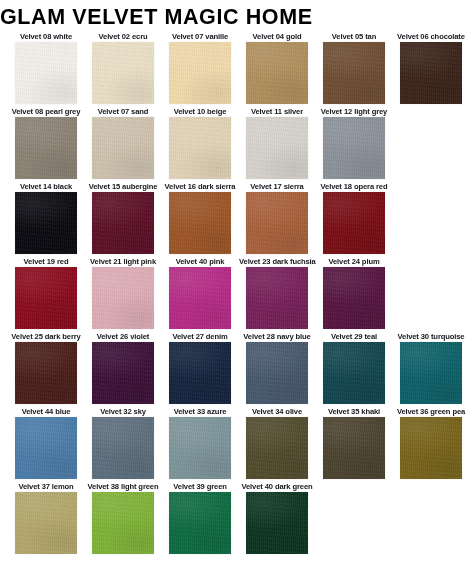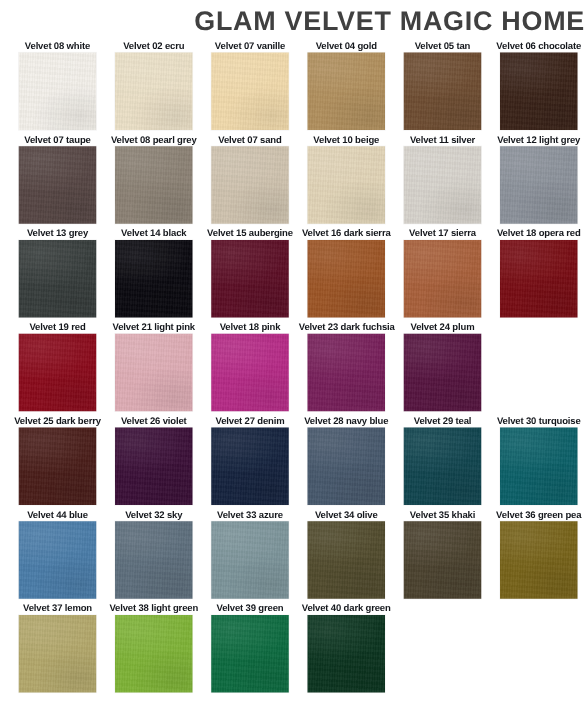--- a/index.html
+++ b/index.html
@@ -15,26 +15,26 @@
     -webkit-font-smoothing: antialiased;
   }
   #page {
     position: relative;
     width: 468px;
     height: 580px;
     background: #ffffff;
     box-sizing: border-box;
   }
   #chart-title {
-    text-align: right;
+    text-align: left;
     font-family: "Liberation Sans", sans-serif;
     font-size: 21.5px;
     font-weight: 700;
     letter-spacing: 0.6px;
-    color: #404040;
+    color: #000000;
     padding-top: 5px;
     padding-bottom: 2px;
     line-height: 1.12;
     white-space: nowrap;
   }
   #swatch-grid {
     padding: 0 6px 0 8px;
   }
   .swatch-row {
     display: flex;
@@ -137,26 +137,20 @@
         </div>
         <div class="swatch-cell">
           <div class="swatch-label">Velvet 06 chocolate</div>
           <div class="swatch-chip-wrap">
             <div class="swatch-chip" style="background-color: rgb(58, 35, 25);"></div>
           </div>
         </div>
       </div>
       <div class="swatch-row">
         <div class="swatch-cell">
-          <div class="swatch-label">Velvet 07 taupe</div>
-          <div class="swatch-chip-wrap">
-            <div class="swatch-chip" style="background-color: rgb(86, 70, 68);"></div>
-          </div>
-        </div>
-        <div class="swatch-cell">
           <div class="swatch-label">Velvet 08 pearl grey</div>
           <div class="swatch-chip-wrap">
             <div class="swatch-chip" style="background-color: rgb(139, 129, 116);"></div>
           </div>
         </div>
         <div class="swatch-cell">
           <div class="swatch-label">Velvet 07 sand</div>
           <div class="swatch-chip-wrap">
             <div class="swatch-chip" style="background-color: rgb(206, 194, 174);"></div>
           </div>
@@ -175,26 +169,20 @@
         </div>
         <div class="swatch-cell">
           <div class="swatch-label">Velvet 12 light grey</div>
           <div class="swatch-chip-wrap">
             <div class="swatch-chip" style="background-color: rgb(139, 145, 154);"></div>
           </div>
         </div>
       </div>
       <div class="swatch-row">
         <div class="swatch-cell">
-          <div class="swatch-label">Velvet 13 grey</div>
-          <div class="swatch-chip-wrap">
-            <div class="swatch-chip" style="background-color: rgb(55, 61, 60);"></div>
-          </div>
-        </div>
-        <div class="swatch-cell">
           <div class="swatch-label">Velvet 14 black</div>
           <div class="swatch-chip-wrap">
             <div class="swatch-chip" style="background-color: rgb(11, 10, 16);"></div>
           </div>
         </div>
         <div class="swatch-cell">
           <div class="swatch-label">Velvet 15 aubergine</div>
           <div class="swatch-chip-wrap">
             <div class="swatch-chip" style="background-color: rgb(92, 15, 38);"></div>
           </div>
@@ -225,21 +213,21 @@
             <div class="swatch-chip" style="background-color: rgb(138, 11, 28);"></div>
           </div>
         </div>
         <div class="swatch-cell">
           <div class="swatch-label">Velvet 21 light pink</div>
           <div class="swatch-chip-wrap">
             <div class="swatch-chip" style="background-color: rgb(221, 172, 180);"></div>
           </div>
         </div>
         <div class="swatch-cell">
-          <div class="swatch-label">Velvet 18 pink</div>
+          <div class="swatch-label">Velvet 40 pink</div>
           <div class="swatch-chip-wrap">
             <div class="swatch-chip" style="background-color: rgb(181, 43, 134);"></div>
           </div>
         </div>
         <div class="swatch-cell">
           <div class="swatch-label">Velvet 23 dark fuchsia</div>
           <div class="swatch-chip-wrap">
             <div class="swatch-chip" style="background-color: rgb(119, 32, 90);"></div>
           </div>
         </div>

